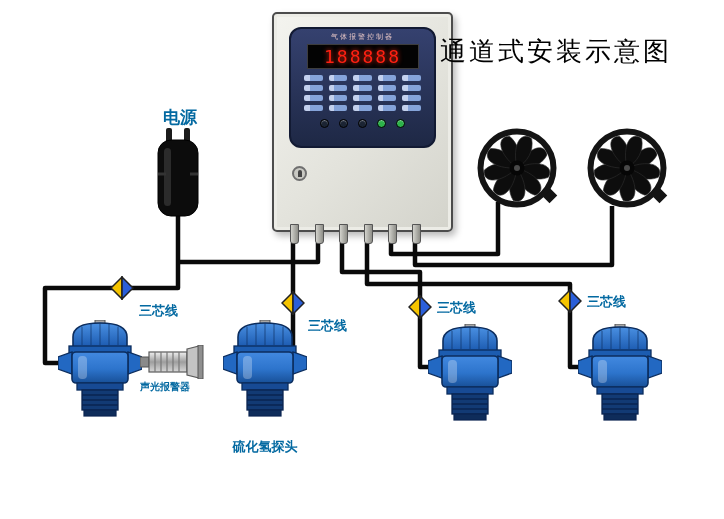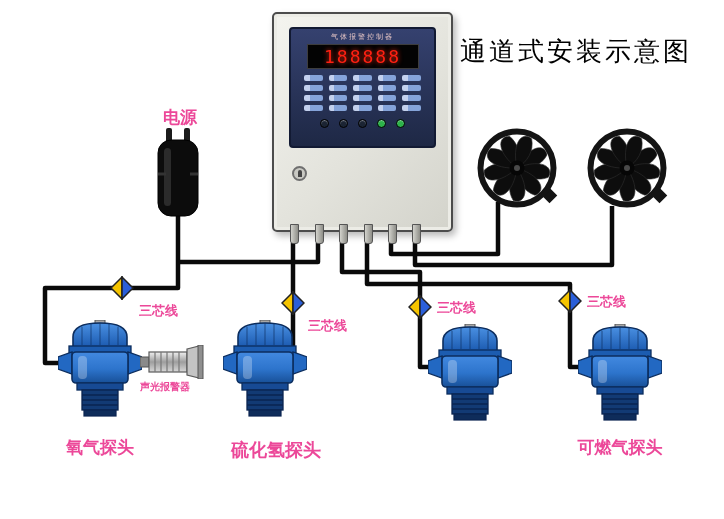--- a/index.html
+++ b/index.html
@@ -2,31 +2,31 @@
 <html><head>
 <meta charset="utf-8">
 <style>
   *{box-sizing:border-box;margin:0;padding:0}
   body{background:#fff}
   #canvas{position:relative;width:724px;height:519px;background:#ffffff;overflow:hidden;
           font-family:"Liberation Sans",sans-serif;color:#000}
   svg.part{position:absolute;z-index:2}
   .wires{position:absolute;left:0;top:0;z-index:1}
   .diamond{position:absolute;z-index:3}
-  .label{position:absolute;z-index:4;white-space:nowrap;font-weight:600;color:#ec4899;
+  .label{position:absolute;z-index:4;white-space:nowrap;font-weight:600;color:#0369a1;
          font-family:Liberation Sans, sans-serif}
-  .title{position:absolute;left:460px;top:34px;font-size:26px;letter-spacing:3px;font-weight:500;
+  .title{position:absolute;left:440px;top:34px;font-size:26px;letter-spacing:3px;font-weight:500;
          font-family:"Liberation Serif",serif;z-index:4}
   
   .controller{position:absolute;left:272px;top:12px;width:181px;height:220px;z-index:2;
       background:linear-gradient(135deg,#f4f4ef 0%,#e3e3dc 55%,#d3d3cb 100%);
       border:2px solid #4c4c4c;border-radius:5px;
       box-shadow:inset 0 0 0 3px #ecece6,3px 4px 7px rgba(0,0,0,.28)}
   .panel{position:absolute;left:15px;top:13px;width:147px;height:121px;
-      background:linear-gradient(#35416f,#1e2845);border:2px solid #121a33;border-radius:4px;
+      background:linear-gradient(#35416f,#1e2845);border:2px solid #121a33;border-radius:12px;
       padding-top:3px}
   .panel-title{font-size:7px;line-height:9px;color:#e6c6c6;text-align:center;letter-spacing:2px}
   .display{width:112px;height:25px;margin:3px auto 0;background:#030303;border:1px solid #3d3d3d;
       display:flex;align-items:center;justify-content:center}
   .display span{font-family:"DejaVu Sans Mono",monospace;font-size:18px;color:#ff2012;
       letter-spacing:2px;text-shadow:0 0 5px rgba(255,45,20,.95)}
   .ind-grid{display:grid;grid-template-columns:repeat(5,1fr);gap:4px 6px;margin:6px 13px 0}
   .ind{height:6px;border-radius:2px;opacity:.9;
       background:linear-gradient(90deg,#d4e2ff 0 30%,#8fb0e8 30%)}
   .btn-row{display:flex;justify-content:center;gap:10px;margin-top:8px}
@@ -215,17 +215,15 @@
     </svg>
   <svg class="part" style="left:578px;top:324px" width="84" height="98" viewBox="0 0 84 98">
       <use href="#detector"></use>
     </svg>
 
   <svg class="part" style="left:140px;top:345px;z-index:3" width="64" height="34" viewBox="0 0 64 34">
       <use href="#horn"></use>
     </svg>
   <div class="label" style="left:140px;top:380px;font-size:10px;font-weight:700">声光报警器</div>
 
-  <div class="label lbl-center" style="left:30px;top:436px;width:140px;font-size:17px">氧气探头</div>
-  <div class="label lbl-center" style="left:206px;top:438px;width:140px;font-size:18px">硫化氢探头</div>
-  <div class="label lbl-center" style="left:550px;top:436px;width:140px;font-size:17px">可燃气探头</div>
+  <div class="label lbl-center" style="left:195px;top:438px;width:140px;font-size:13px">硫化氢探头</div>
 
 </div>
 
 </body></html>

